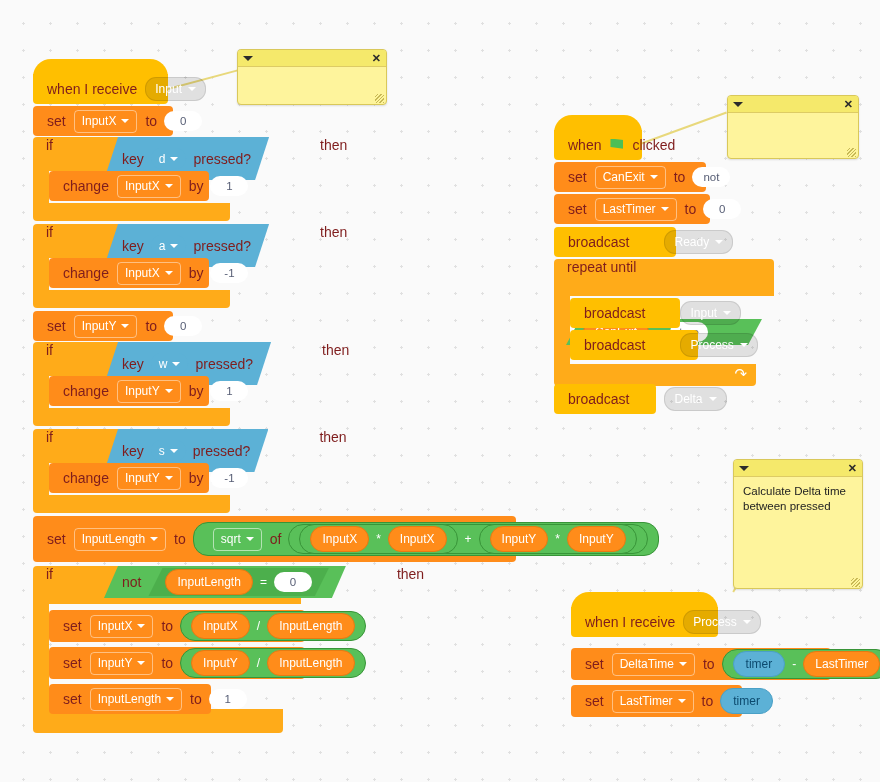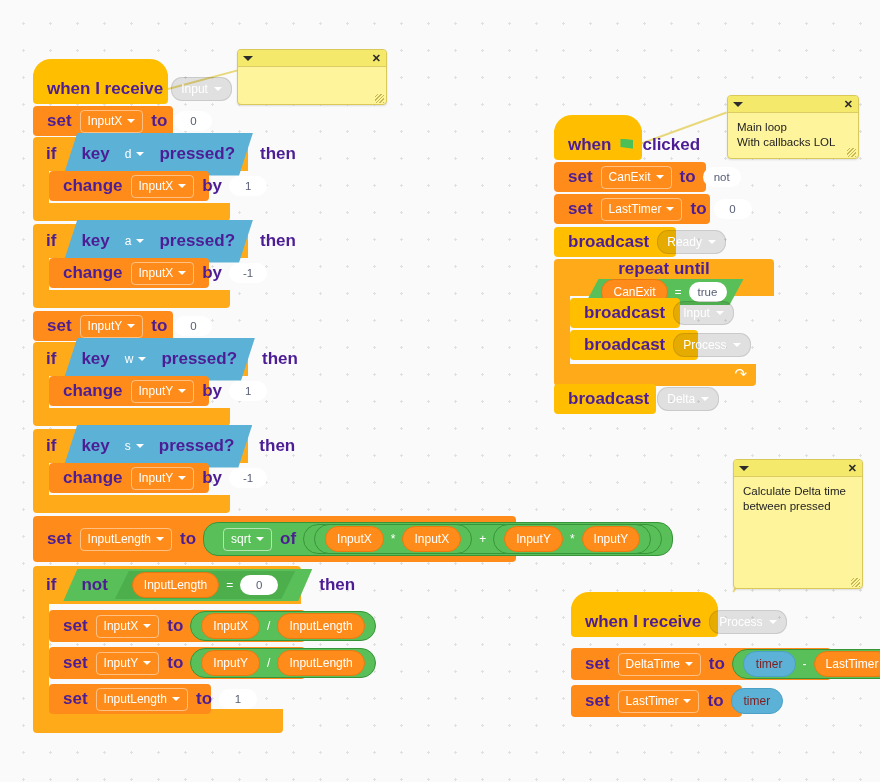--- a/index.html
+++ b/index.html
@@ -11,72 +11,72 @@
     background-position:10px 10px;
     font-family:"Liberation Sans", sans-serif;
     overflow:hidden;
     position:relative;
   }
   .canvas{position:absolute;inset:0;}
 
   
   .blk{position:absolute;display:flex;align-items:center;color:#fff;
        font-size:12.5px;white-space:nowrap;box-sizing:border-box;}
-  .lbl{color:#4c1d95;font-size:17px;padding:0 4px;font-weight:bold;}
+  .lbl{color:#7f1d1d;font-size:14px;padding:0 4px;}
 
   
   .hat{background:#FFBF00;border-radius:0 0 4px 4px;height:30px;padding:0 10px;}
   .hat::before{content:"";position:absolute;left:0;top:-15px;width:100%;height:18px;
       background:#FFBF00;border-radius:38px 38px 0 0;}
   .hat-inner{position:relative;z-index:2;display:flex;align-items:center;height:100%;}
 
   
   .stack{height:30px;border-radius:4px;padding:0 10px;}
   .var{background:#FF8C1A;}
-  .evt{background:#FFBF00;}
+  .evt{background:#FFBF00;gap:27px;}
 
   
   .oval{background:#fff;color:#575E75;border-radius:11px;height:20px;
         min-width:22px;padding:0 8px;display:inline-flex;align-items:center;
         justify-content:center;font-size:11.5px;margin:0 3px;}
 
   
   .ddfield{background:transparent;border:1px solid rgba(255,255,255,.45);
         border-radius:4px;height:21px;padding:0 7px;display:inline-flex;
         align-items:center;gap:5px;font-size:12px;margin:0 4px;color:#fff;}
   .ddfield-evt{background:rgba(0,0,0,.10);border:1px solid rgba(0,0,0,.10);
         border-radius:11px;height:22px;padding:0 9px;display:inline-flex;
         align-items:center;gap:6px;font-size:12px;margin:0 4px;color:#fff;}
   .caret{width:0;height:0;border-left:4px solid transparent;
         border-right:4px solid transparent;border-top:4.5px solid #fff;display:inline-block;}
 
   
   .rep{background:#FF8C1A;border:1px solid #E67A12;border-radius:13px;height:24px;
       padding:0 11px;display:inline-flex;align-items:center;color:#fff;font-size:12px;margin:0 3px;}
   .rep-sense{background:#5CB1D6;border:1px solid #4aa0c6;border-radius:13px;height:24px;
-      padding:0 12px;display:inline-flex;align-items:center;color:#7f1d1d;font-size:12px;margin:0 3px;}
+      padding:0 12px;display:inline-flex;align-items:center;color:#0c4a6e;font-size:12px;margin:0 3px;}
   .rep-dd{background:#5CB1D6;border-radius:13px;height:21px;padding:0 8px;
       display:inline-flex;align-items:center;gap:5px;color:#fff;font-size:12px;margin:0 3px;}
 
   
   .op{background:#59C059;border:1px solid #389438;border-radius:15px;height:28px;
       padding:0 7px;display:inline-flex;align-items:center;color:#fff;font-size:12px;margin:0 3px;}
   .op-sym{padding:0 4px;font-size:12px;color:#fff;}
 
   
   .hex{height:43px;display:inline-flex;align-items:center;padding:0 14px;color:#fff;
       font-size:12.5px;margin:0 3px;
       clip-path:polygon(12px 0,100% 0,calc(100% - 12px) 100%,0 100%);}
   .hex-blue{background:#5CB1D6;clip-path:polygon(14px 0,100% 0,calc(100% - 14px) 100%,0 100%);}
   .hex-green{background:#59C059;clip-path:polygon(14px 0,100% 0,calc(100% - 14px) 100%,0 100%);}
 
   
   .cblk{position:absolute;}
   .c-top{background:#FFAB19;border-radius:4px 4px 0 0;height:34px;
-        display:flex;align-items:center;padding:0 9px;color:#fff;font-size:12.5px;}
+        display:flex;padding:0 9px;color:#fff;font-size:12.5px;gap:44px;}
   .c-left{background:#FFAB19;width:16px;}
   .c-bot{background:#FFAB19;border-radius:0 0 4px 4px;height:18px;}
 
   
   .comment{position:absolute;background:#FEF49C;border:1px solid #d9c85a;
       border-radius:4px;box-sizing:border-box;overflow:hidden;
       box-shadow:0 1px 2px rgba(0,0,0,.12);}
   .comment-bar{height:16px;background:#F5E96B;border-bottom:1px solid #ddcb64;
       display:flex;align-items:center;justify-content:space-between;padding:0 5px;}
   .cm-tri{width:0;height:0;border-left:5px solid transparent;border-right:5px solid transparent;
@@ -106,22 +106,20 @@
       <span class="cm-x">✕</span>
     </div>
     <div class="cm-grip"></div>
   </div>
 
   <div class="comment" style="left:727px;top:95px;width:132px;height:64px;">
     <div class="comment-bar">
       <span class="cm-tri"></span>
       <span class="cm-x">✕</span>
     </div>
-    <div class="comment-body">Main loop
-With callbacks LOL</div>
     <div class="cm-grip"></div>
   </div>
 
   <div class="comment" style="left:733px;top:459px;width:130px;height:130px;">
     <div class="comment-bar">
       <span class="cm-tri"></span>
       <span class="cm-x">✕</span>
     </div>
     <div class="comment-body">Calculate Delta time
 between pressed</div>

